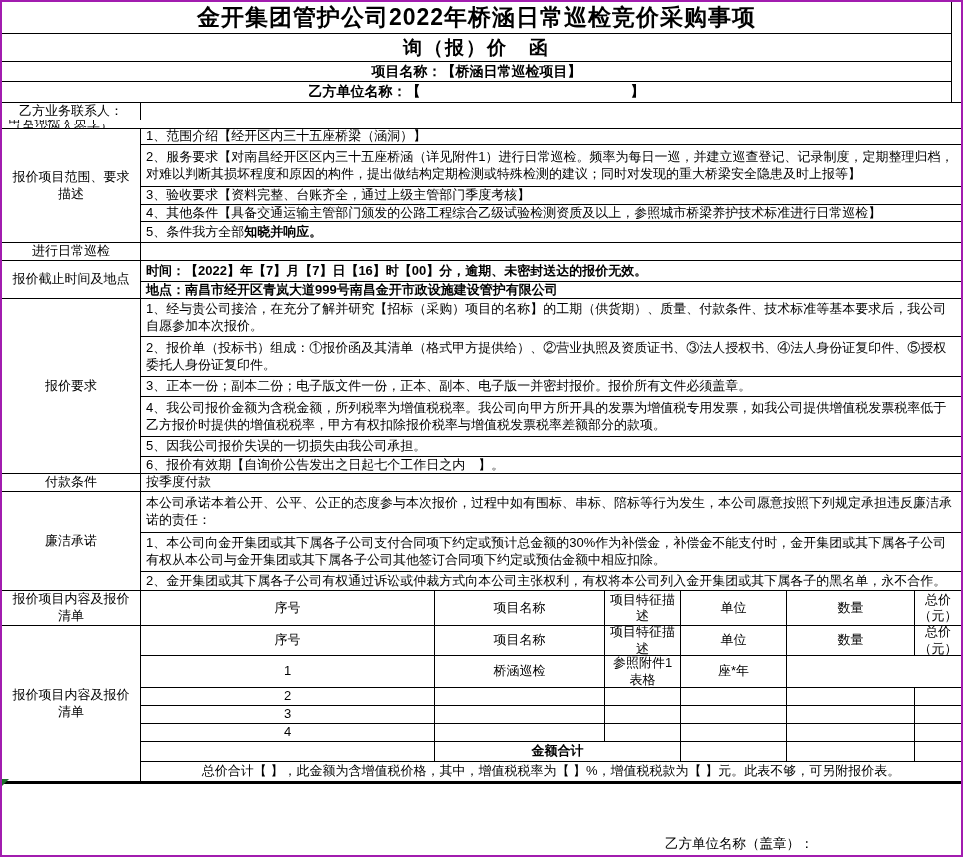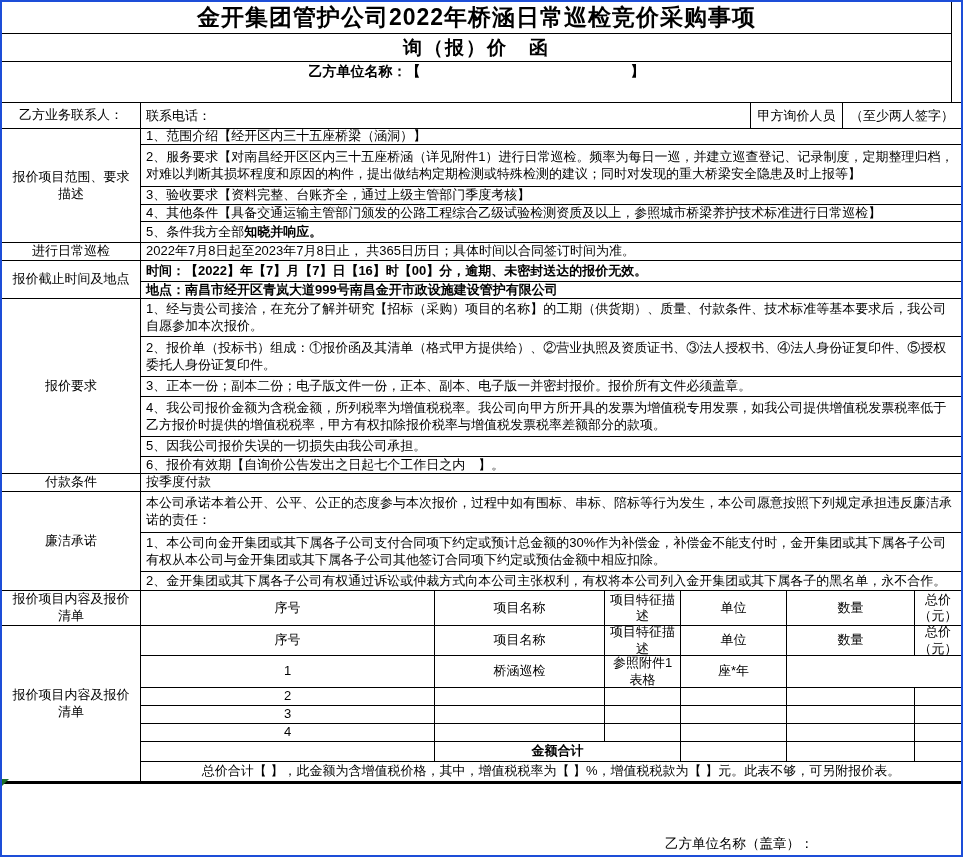--- a/index.html
+++ b/index.html
@@ -1,20 +1,20 @@
 <!DOCTYPE html>
 <html><head>
 <meta charset="utf-8">
 <style>
   * { box-sizing: border-box; margin: 0; padding: 0; }
   html,body { background:#fff; }
   .sheet {
     position: relative;
     width: 963px; height: 857px;
-    border: 2px solid #1d4ed8;
+    border: 2px solid #a21caf;
     background: #fff; color: #000;
     font-family: "Liberation Sans", sans-serif;
     font-size: 13px;
     overflow: hidden;
   }
   .b { font-weight: bold; }
   
   .topblock { display:flex; border-bottom:1px solid #000; height:101px; }
   .topmain { flex:1; display:flex; flex-direction:column; min-width:0; }
   .topstrip { width:10px; border-left:1px solid #000; }
@@ -56,48 +56,46 @@
 </style>
 </head>
 <body>
 
 <div class="sheet">
 
   <div class="topblock">
     <div class="topmain">
       <div class="trow title-row">金开集团管护公司2022年桥涵日常巡检竞价采购事项</div>
       <div class="trow sub-row">询（报）价　函</div>
+      <div class="trow mid-row">项目名称：【桥涵日常巡检项目】</div>
       <div class="trow mid-row noline">乙方单位名称：【　　　　　　　　　　　　　　　】</div>
     </div>
     <div class="topstrip"></div>
   </div>
 
-  <div class="block" style="height:26px;">
+  <div class="block" style="height:26px;flex-direction:column;">
     <div class="lbl">乙方业务联系人：</div>
     <div class="ccell" style="flex:1; padding:0 5px;">联系电话：</div>
     <div class="ccell center" style="width:92px;">甲方询价人员</div>
     <div class="ccell center" style="width:118px;">（至少两人签字）</div>
   </div>
 
   <div class="block" style="height:114px;">
     <div class="lbl">报价项目范围、要求描述</div>
     <div class="cont">
       <div class="crow" style="height:16px;">1、范围介绍【经开区内三十五座桥梁（涵洞）】</div>
       <div class="crow" style="height:42px;">2、服务要求【对南昌经开区区内三十五座桥涵（详见附件1）进行日常巡检。频率为每日一巡，并建立巡查登记、记录制度，定期整理归档，对难以判断其损坏程度和原因的构件，提出做结构定期检测或特殊检测的建议；同时对发现的重大桥梁安全隐患及时上报等】</div>
       <div class="crow" style="height:18px;">3、验收要求【资料完整、台账齐全，通过上级主管部门季度考核】</div>
       <div class="crow" style="height:17px;">4、其他条件【具备交通运输主管部门颁发的公路工程综合乙级试验检测资质及以上，参照城市桥梁养护技术标准进行日常巡检】</div>
       <div class="crow" style="height:20px;"><span>5、条件我方全部</span><span class="b">知晓并响应。</span></div>
     </div>
   </div>
 
   <div class="block" style="height:18px;">
     <div class="lbl">进行日常巡检</div>
-    <div class="cont">
-      <div class="crow" style="height:17px;">2022年7月8日起至2023年7月8日止， 共365日历日；具体时间以合同签订时间为准。</div>
-    </div>
   </div>
 
   <div class="block" style="height:38px;">
     <div class="lbl">报价截止时间及地点</div>
     <div class="cont">
       <div class="crow b" style="height:21px;">时间：【2022】年【7】月【7】日【16】时【00】分，逾期、未密封送达的报价无效。</div>
       <div class="crow b" style="height:16px;">地点：南昌市经开区青岚大道999号南昌金开市政设施建设管护有限公司</div>
     </div>
   </div>
 

